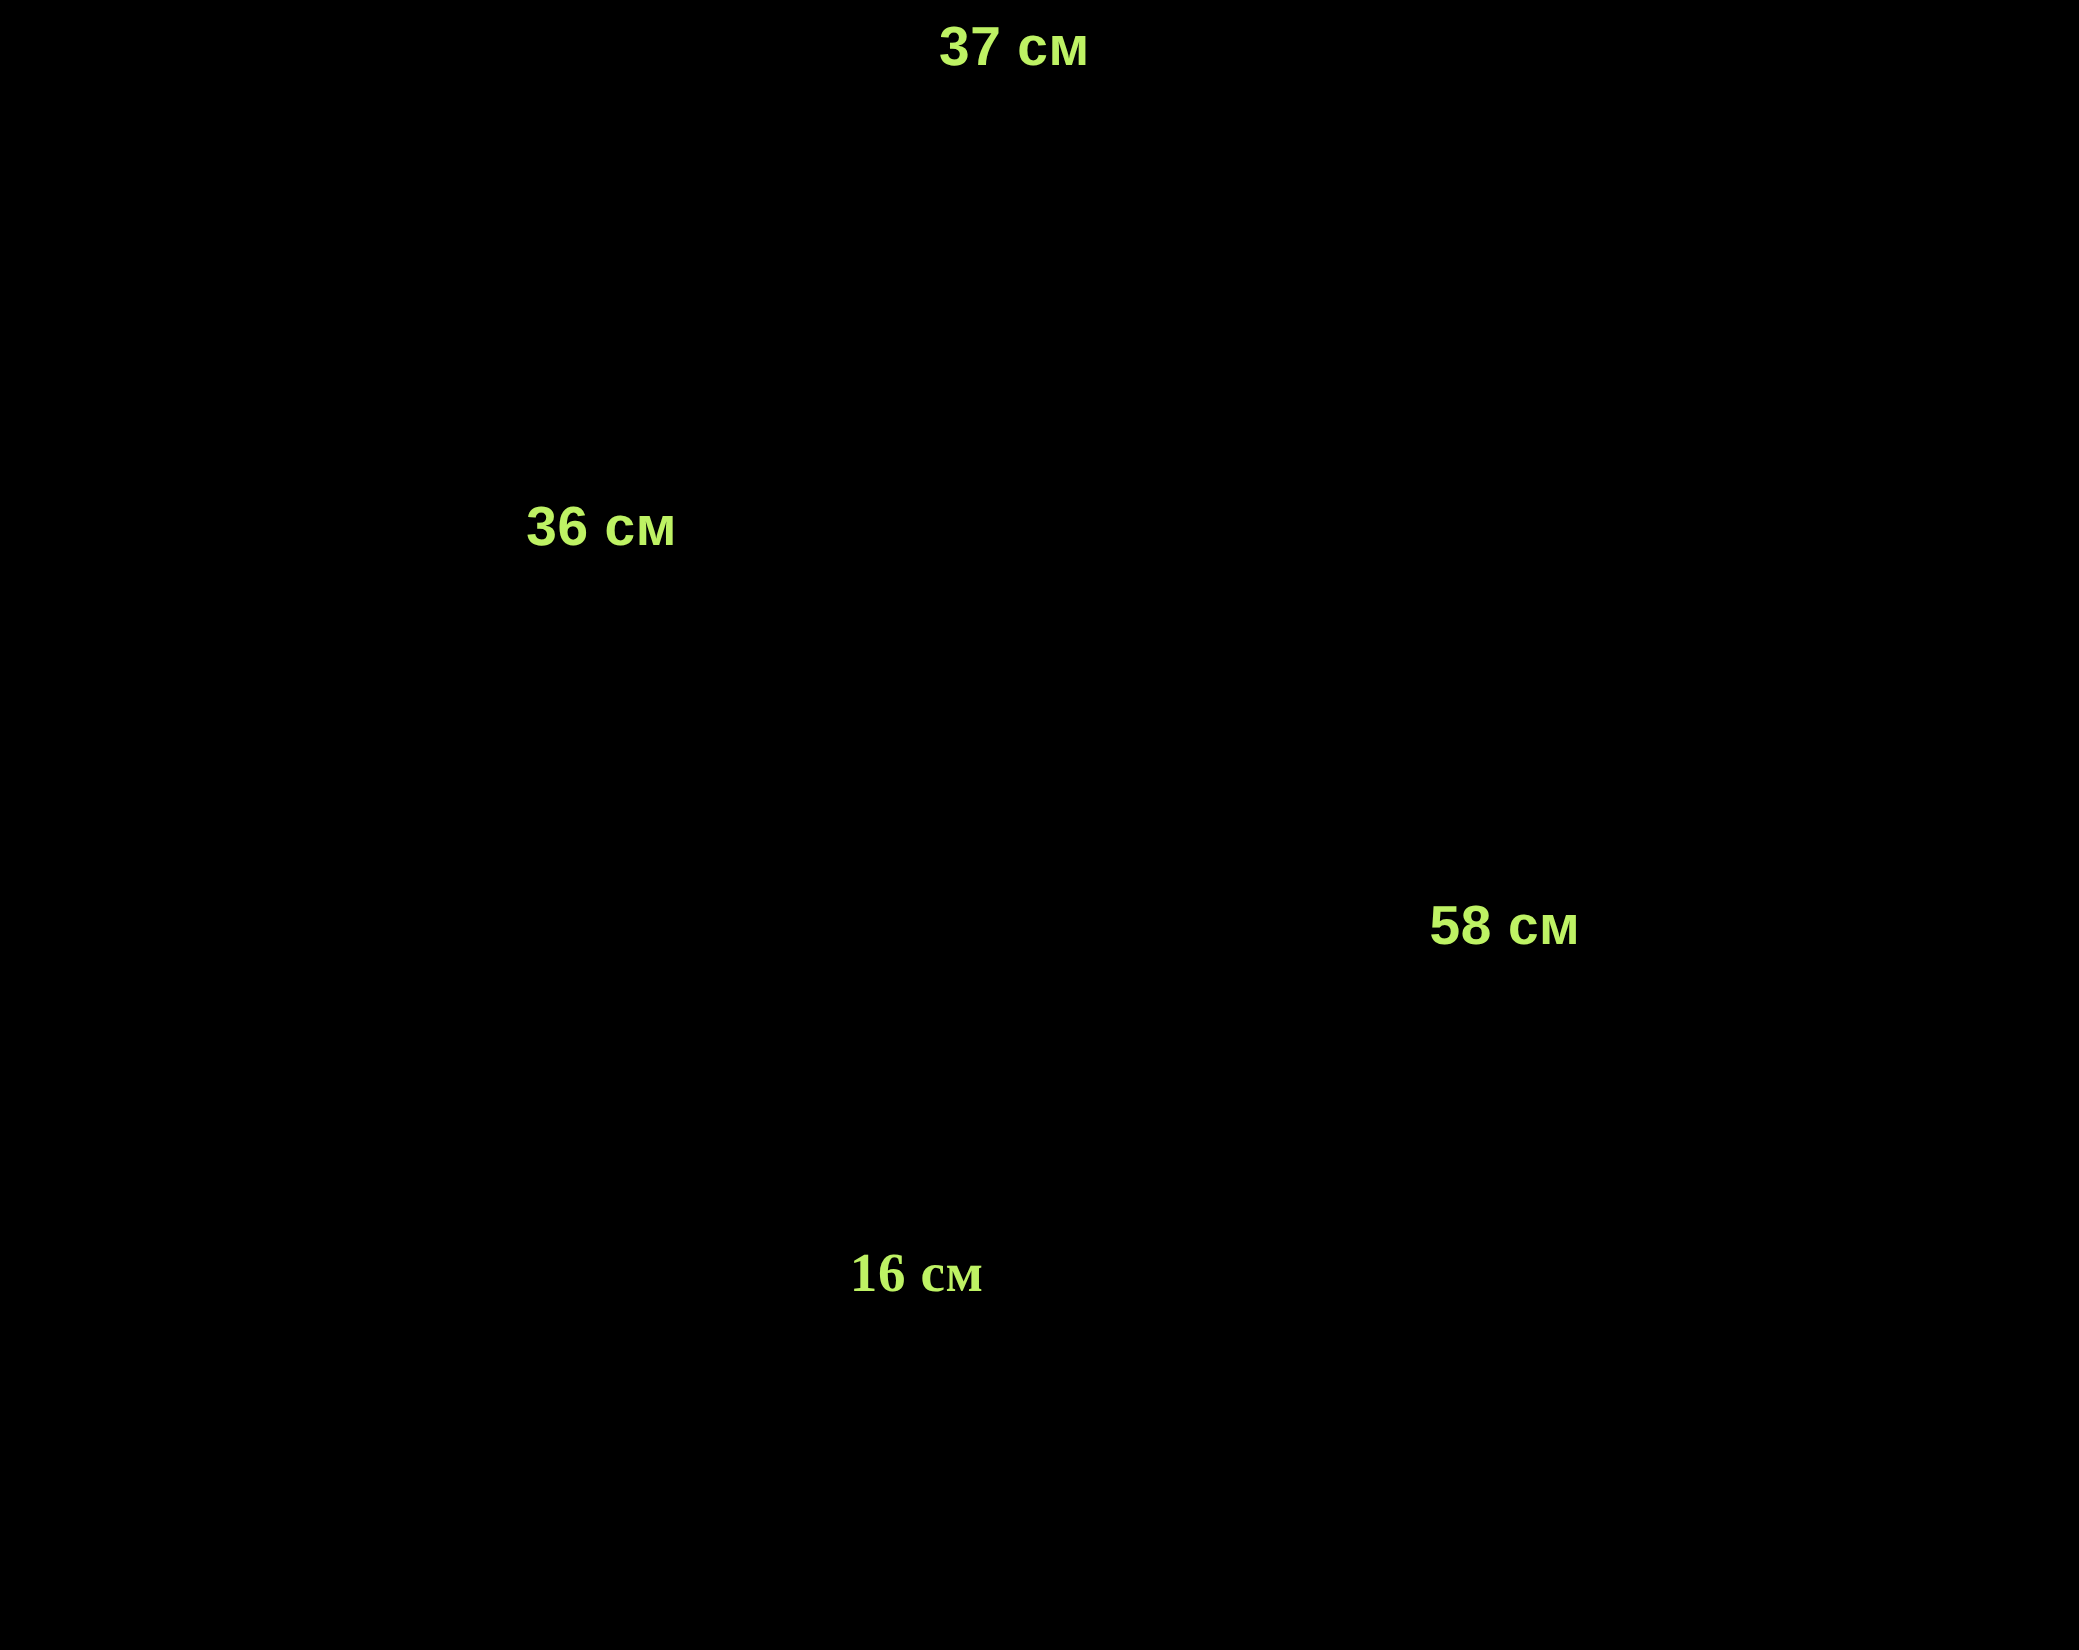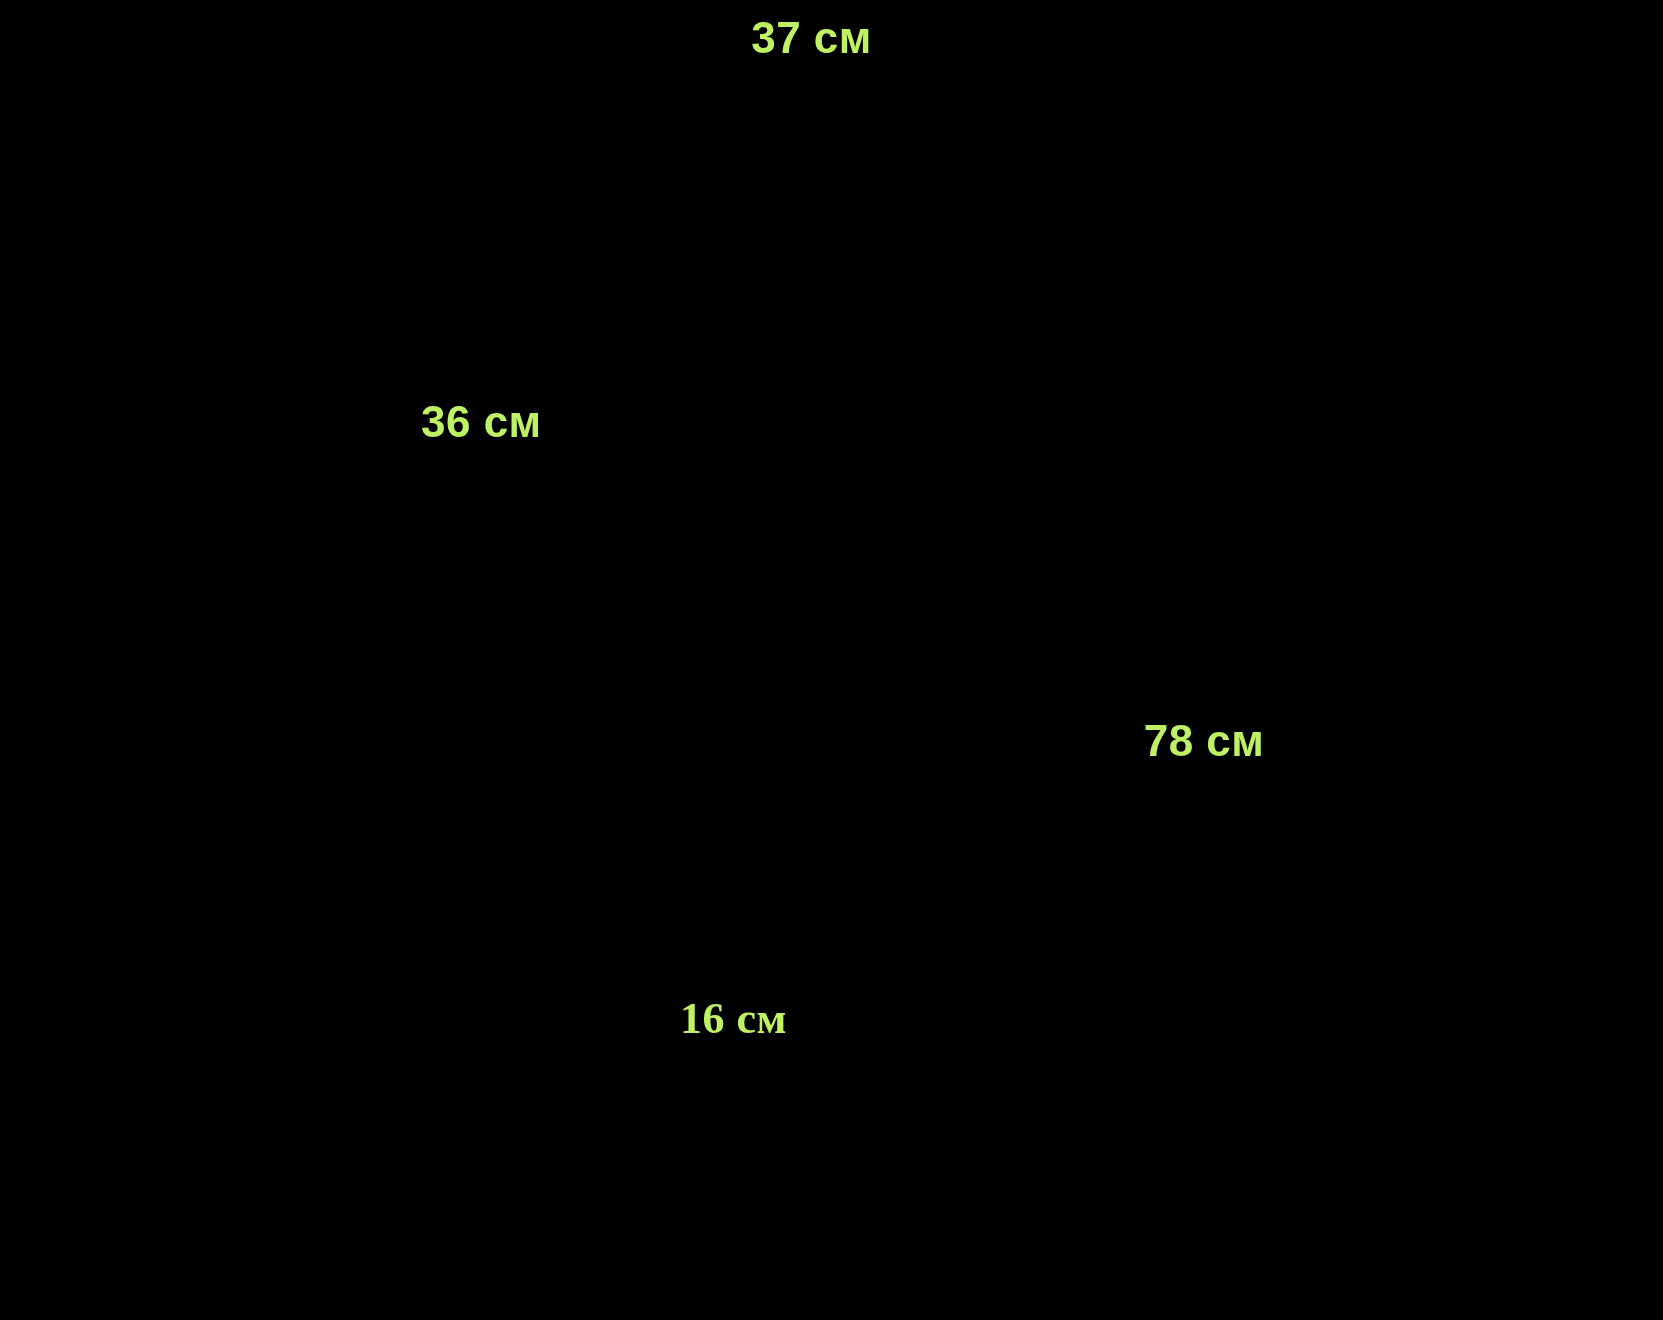--- a/index.html
+++ b/index.html
@@ -30,15 +30,15 @@
   .dim-label.pos-left   { left: 27.5%; top: 32.0%; margin-left: 24px; }
   .dim-label.pos-right  { left: 72.4%; top: 56.1%; }
   .dim-label.pos-bottom { left: 44.1%; top: 77.2%; font-family: Liberation Serif, serif; }
 </style>
 </head>
 <body>
 
 <div class="canvas">
   <span class="dim-label pos-top">37 см</span>
   <span class="dim-label pos-left">36 см</span>
-  <span class="dim-label pos-right">78 см</span>
+  <span class="dim-label pos-right">58 см</span>
   <span class="dim-label pos-bottom">16 см</span>
 </div>
 
 </body></html>

